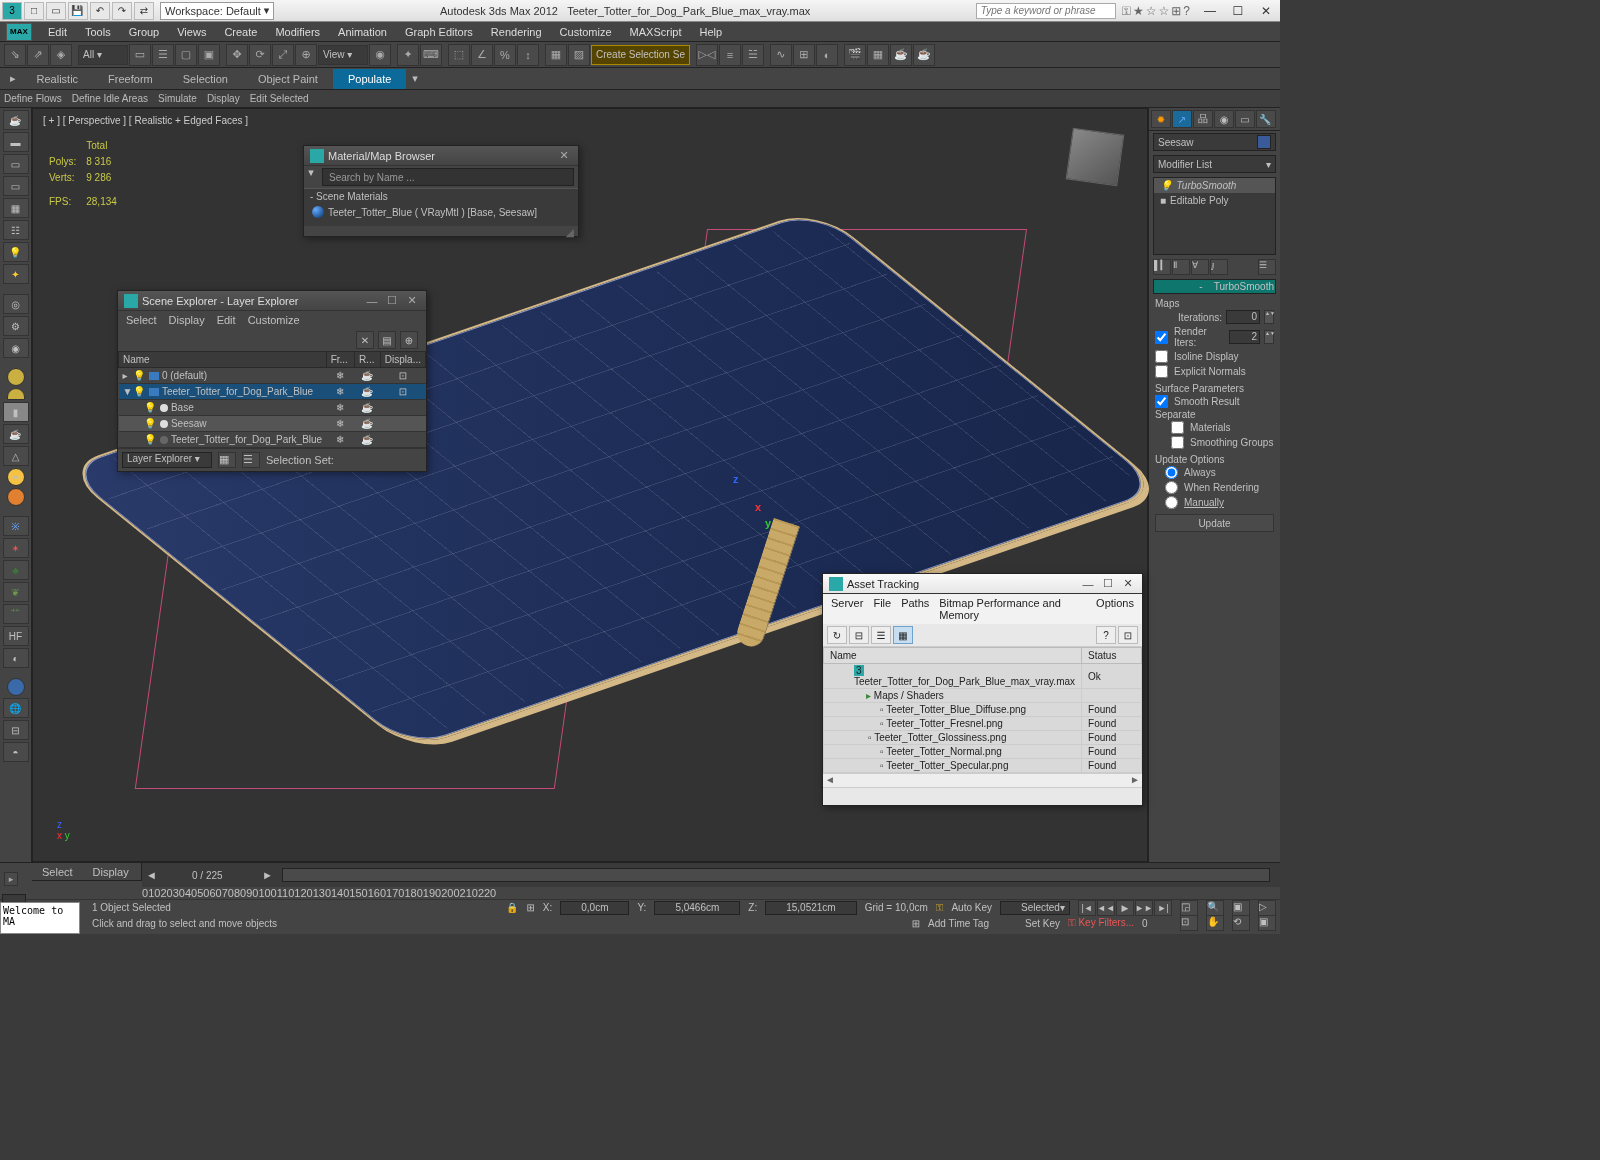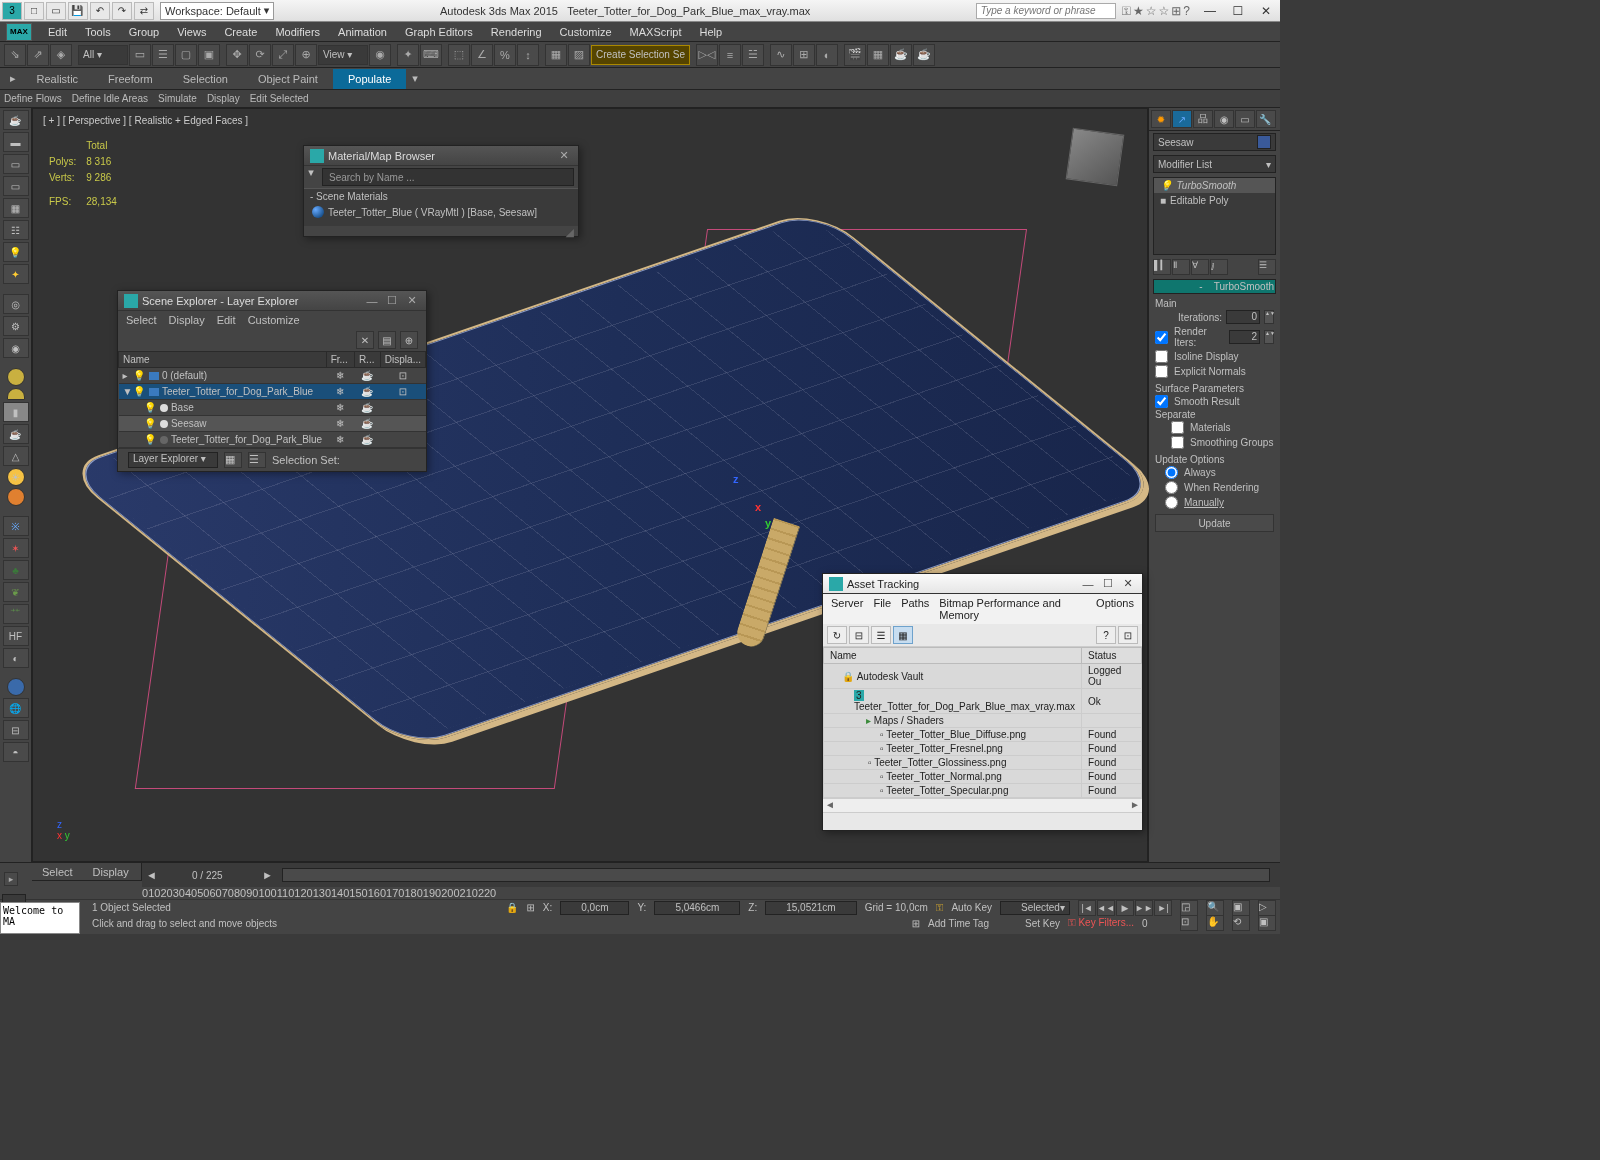--- a/index.html
+++ b/index.html
@@ -76,21 +76,21 @@
 .scene-ex table{width:100%; border-collapse:collapse; font-size:10px;}
 .scene-ex th{ background:#3a3a3a; text-align:left; padding:2px 4px; border:1px solid #2a2a2a; font-weight:normal;}
 .scene-ex td{ padding:2px 4px; border-bottom:1px solid #333;}
 .scene-ex tr.row td{background:#444;}
 .scene-ex tr.sel td{ background:#1a4f7a;}
 .scene-ex tr.sel2 td{ background:#555;}
 .scene-ex .tree{display:flex;align-items:center;gap:3px;}
 .scene-ex .tree .bulb{color:#ffcc33;}
 .scene-ex .tree .layer-ico{width:10px;height:8px;background:#3a7abf;display:inline-block;}
 .scene-ex .tree .obj-ico{width:8px;height:8px;background:#ddd;border-radius:50%;display:inline-block;}
-.scene-ex .btm{display:flex;align-items:center;padding:3px 10px;gap:6px;border-top:1px solid #333;}
+.scene-ex .btm{display:flex;align-items:center;padding:3px 4px;gap:6px;border-top:1px solid #333;}
 .scene-ex .btm .dd{flex:0 0 90px;height:16px;background:#3a3a3a;border:1px solid #222;font-size:10px;padding:0 4px;}
 
 
 .asset { top:464px; left:789px; width:321px; background:#eee; color:#222;}
 .asset .phead{background:linear-gradient(#fafafa,#e6e6e6);}
 .asset .phead .ptitle{color:#222;}
 .asset .phead .pbtn{color:#444;}
 .asset .menu{display:flex;gap:10px;padding:3px 8px;font-size:11px;background:#f2f2f2;}
 .asset .toolrow{display:flex;gap:2px;padding:2px 4px;background:#e8e8e8;border-bottom:1px solid #ccc;}
 .asset .toolrow .tb{width:20px;height:18px;border:1px solid #bbb;background:#eee;font-size:10px;display:flex;align-items:center;justify-content:center;}
@@ -179,21 +179,21 @@
     <div class="btn" style="background:#2aa8a8;color:#000;">3</div>
     <div class="btn">□</div>
     <div class="btn">▭</div>
     <div class="btn">💾</div>
     <div class="btn">↶</div>
     <div class="btn">↷</div>
     <div class="btn">⇄</div>
   </div>
   <div class="ws"><span>Workspace: Default</span>&nbsp;▾</div>
   <div class="title">
-    <span>Autodesk 3ds Max  2015</span>&nbsp;&nbsp;&nbsp;<span>Teeter_Totter_for_Dog_Park_Blue_max_vray.max</span>
+    <span>Autodesk 3ds Max  2012</span>&nbsp;&nbsp;&nbsp;<span>Teeter_Totter_for_Dog_Park_Blue_max_vray.max</span>
   </div>
   <input class="search" placeholder="Type a keyword or phrase" style="">
   <div class="star-icons">
     <span>⚿</span>
     <span>★</span>
     <span>☆</span>
     <span>☆</span>
     <span>⊞</span>
     <span>?</span>
   </div>
@@ -504,24 +504,20 @@
         <div class="tb">?</div>
         <div class="tb">⊡</div>
       </div>
       <table>
         <tbody>
             <tr>
               <th>Name</th>
               <th style="width:60px;">Status</th>
             </tr>
         <tr>
-              <td style="padding-left:18px;">🔒 <span>Autodesk Vault</span></td>
-              <td>Logged Ou</td>
-            </tr>
-        <tr>
               <td style="padding-left:30px;"><span style="background:#2aa8a8;padding:0 2px;">3</span> <span>Teeter_Totter_for_Dog_Park_Blue_max_vray.max</span></td>
               <td>Ok</td>
             </tr>
         <tr>
               <td style="padding-left:42px;"><span style="color:#3a8a3a;">▸</span> <span>Maps / Shaders</span></td>
               <td></td>
             </tr>
         <tr>
               <td style="padding-left:56px;">▫ <span>Teeter_Totter_Blue_Diffuse.png</span></td>
               <td>Found</td>
@@ -577,21 +573,21 @@
     <div class="minirow">
       <div class="mb">▌▎</div>
       <div class="mb">Ⅱ</div>
       <div class="mb">∀</div>
       <div class="mb">ⅈ</div>
       <div style="flex:1;"></div>
       <div class="mb">☰</div>
     </div>
     <div class="rollhead">-&nbsp;&nbsp;&nbsp;&nbsp;<span>TurboSmooth</span></div>
     <div class="roll">
-      <div>Main</div>
+      <div>Maps</div>
       <div class="row" style="justify-content:flex-end;">
           <span>Iterations:</span>
           <div class="spin">0</div>
           <div class="spinbtn">▲▼</div>
         </div>
       <div class="row" style="justify-content:flex-end;">
           <input type="checkbox" checked="" style="">
           <span>Render Iters:</span>
           <div class="spin">2</div>
           <div class="spinbtn">▲▼</div>

